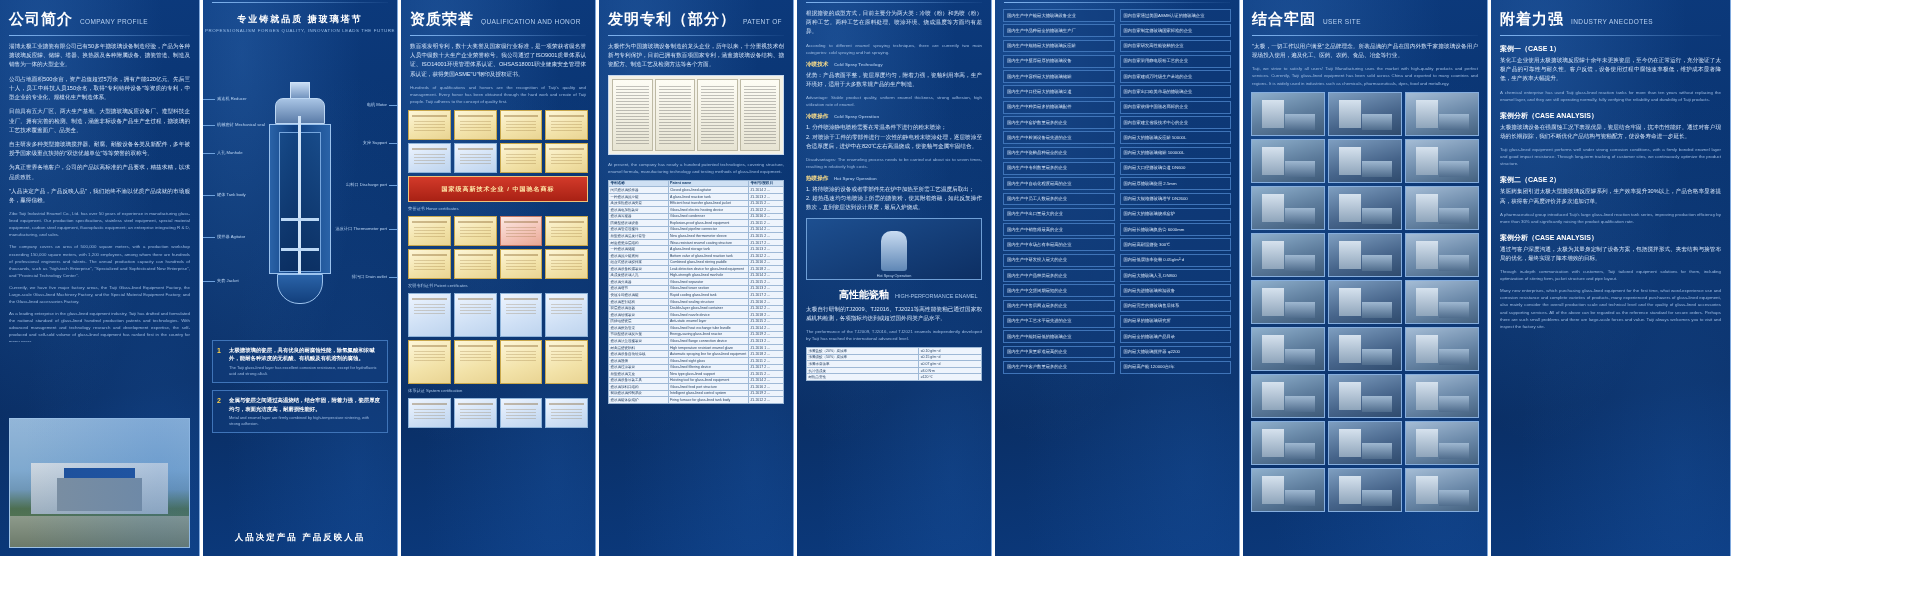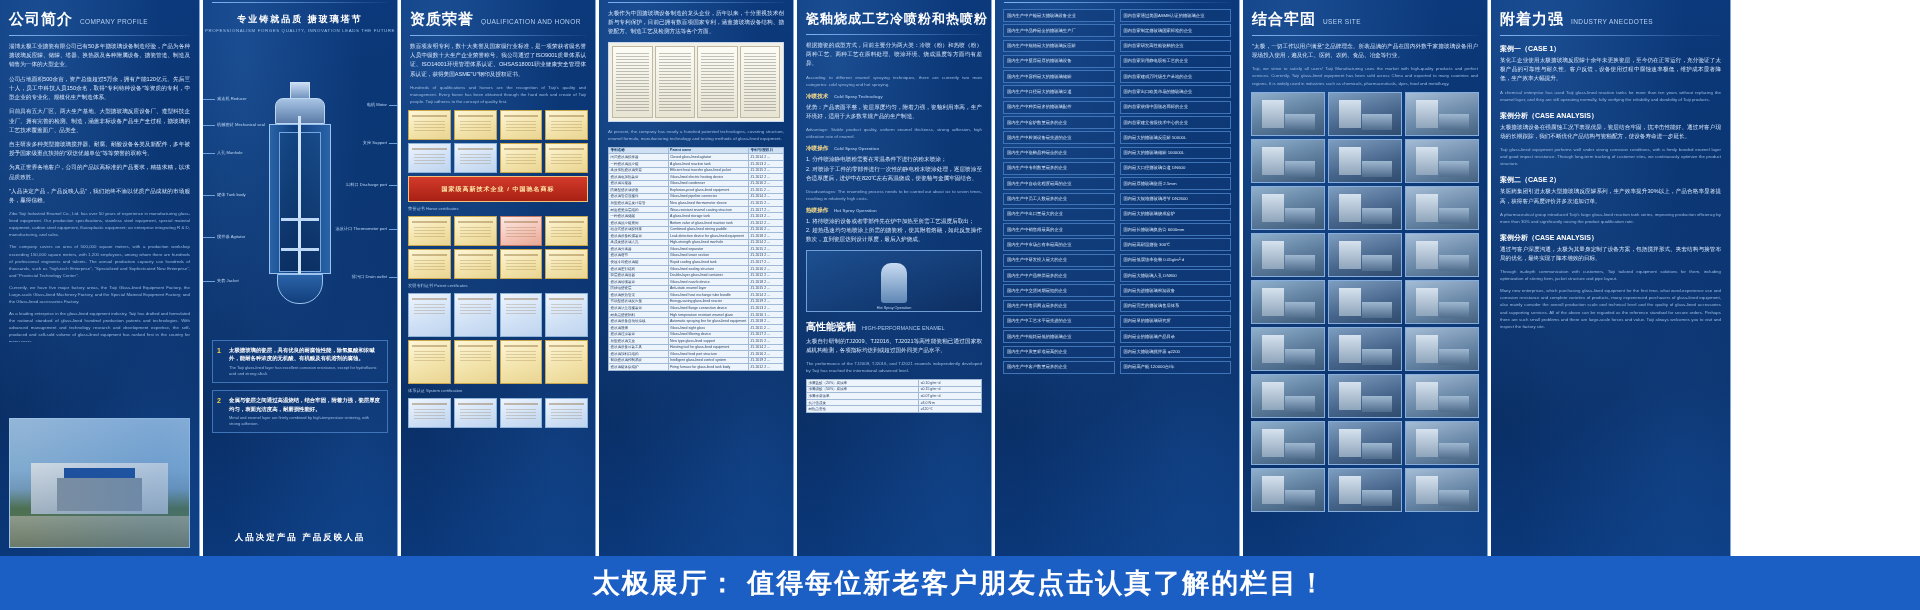--- a/index.html
+++ b/index.html
@@ -312,21 +312,21 @@
     color: #123a6b;
   }
   table.pt td.c2 { width: 46%; }
   table.pt td.c3 { width: 20%; white-space: nowrap; }
 
   .subhead {
     position: relative; z-index: 3;
     margin: 8px 9px 3px 9px;
     display: flex; align-items: baseline; gap: 6px;
   }
-  .subhead .sh-cn { font-size: 10px; font-weight: bold; color: #ffffff; }
+  .subhead .sh-cn { font-size: 10px; font-weight: bold; color: #ffffff; margin-left: 33px; }
   .subhead .sh-en { font-size: 5.5px; color: #a8c6ea; }
 
   .kv { position: relative; z-index: 3; padding: 0 9px; }
   .kv .ttl { font-size: 5.6px; font-weight: bold; color: #ffe08a; margin: 4px 0 2px; }
 
   .imgbox {
     position: relative; z-index: 3;
     margin: 5px 9px;
     height: 62px;
     background: linear-gradient(160deg, #1d4f90, #0d2f63);
@@ -536,20 +536,24 @@
         <div class="cert big"></div>
         <div class="cert-caption">体系认证 System certification</div>
         <div class="cert blue"></div>
         <div class="cert blue"></div>
         <div class="cert blue"></div>
         <div class="cert blue"></div>
       </div>
     </div>
 
     <div class="panel p4">
+      <div class="phead">
+        <span class="ptitle">发明专利（部分）</span>
+        <span class="psub">PATENT OF INVENTION</span>
+      </div>
       <div class="hrule"></div>
       <div class="body">
         <p class="cn">太极作为中国搪玻璃设备制造的龙头企业，历年以来，十分重视技术创新与专利保护，目前已拥有数百项国家专利，涵盖搪玻璃设备结构、搪瓷配方、制造工艺及检测方法等各个方面。</p>
       </div>
       <div class="patimg">
         <div class="pg"></div>
           <div class="pg"></div>
           <div class="pg"></div>
           <div class="pg"></div>
       </div>
@@ -728,23 +732,20 @@
             <tr>
               <td>搪玻璃罐体烧成炉</td>
               <td class="c2">Firing furnace for glass-lined tank body</td>
               <td class="c3">ZL 2012 2 ...</td>
             </tr>
           </tbody>
       </table>
     </div>
 
     <div class="panel p5">
-      <div class="phead">
-        <span class="ptitle small">瓷釉烧成工艺冷喷粉和热喷粉</span>
-      </div>
       <div class="hrule"></div>
       <div class="body">
         <p class="cn">根据搪瓷的成型方式，目前主要分为两大类：冷喷（粉）和热喷（粉）两种工艺。两种工艺在原料处理、喷涂环境、烧成温度等方面均有差异。</p>
         <p class="en">According to different enamel spraying techniques, there are currently two main categories: cold spraying and hot spraying.</p>
       </div>
       <div class="kv">
         <div class="ttl">
           <span>冷喷技术</span>
           <span class="en" style="margin-left:4px">Cold Spray Technology</span>
         </div>
@@ -939,17 +940,14 @@
       <div class="case-h">案例分析（CASE ANALYSIS）</div>
       <div class="body">
         <p class="cn">通过与客户深度沟通，太极为其量身定制了设备方案，包括搅拌形式、夹套结构与接管布局的优化，最终实现了降本增效的目标。</p>
         <p class="en">Through in-depth communication with customers, Taiji tailored equipment solutions for them, including optimization of stirring form, jacket structure and pipe layout.</p>
         <p class="en">Many new enterprises, which purchasing glass-lined equipment for the first time, what word-experience use and corrosion resistance and complete varieties of products, many experienced purchasers of glass-lined equipment, also mainly consider the overall production scale and technical level and the quality of glass-lined accessories and supporting services. All of the above can be regarded as the reference standard for secure orders. Perhaps there are such small problems and there are large-scale forces and value. Taiji always welcomes you to visit and inspect the factory site.</p>
       </div>
     </div>
 
   </div>
 
-  <div class="bottombar">
-    <div class="txt">太极展厅： 值得每位新老客户朋友点击认真了解的栏目！</div>
-  </div>
 
 </div>
 
 </body></html>

